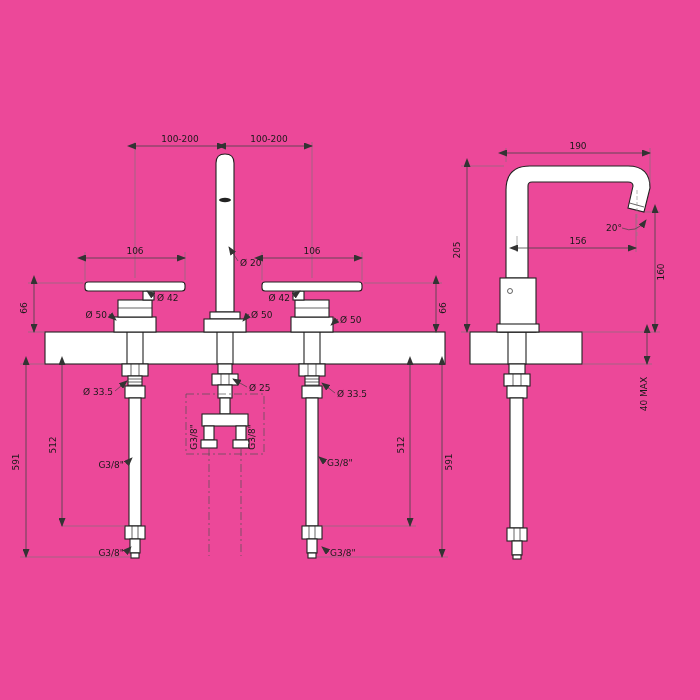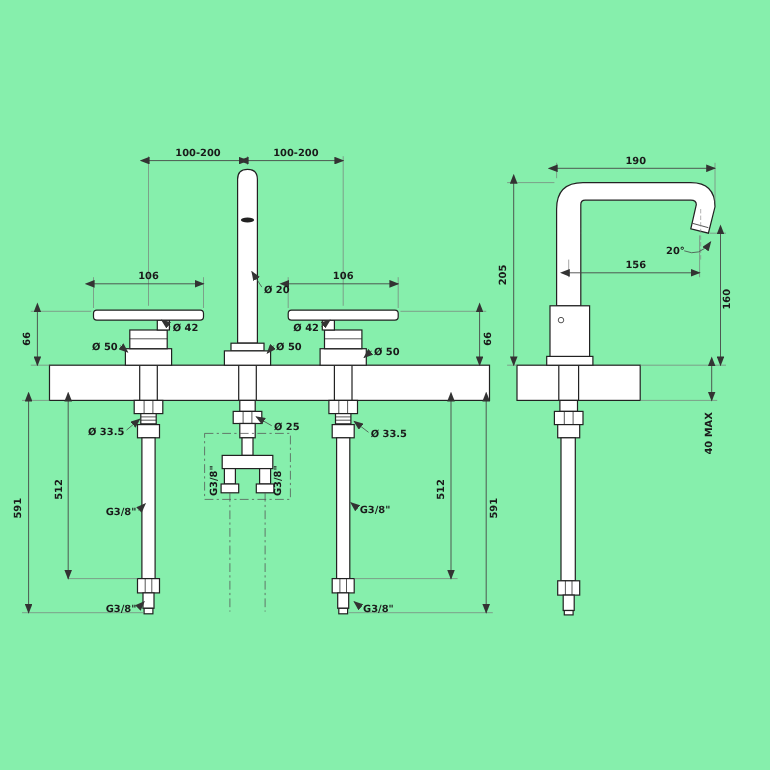--- a/index.html
+++ b/index.html
@@ -1,16 +1,16 @@
 <!DOCTYPE html>
 <html><head>
 <meta charset="utf-8">
 <style>
   html,body{margin:0;padding:0;background:#fff;}
-  .stage{width:700px;height:700px;background:#86efac;position:relative;font-family:"DejaVu Sans",sans-serif;font-weight:bold;}
+  .stage{width:700px;height:700px;background:#ec4899;position:relative;font-family:"DejaVu Sans",sans-serif;}
   svg{display:block;}
   .obj{fill:#ffffff;stroke:#222222;stroke-width:1.1;}
   .fill{fill:#222222;stroke:none;}
   .thin{fill:none;stroke:#222222;stroke-width:0.7;}
   .dim{fill:none;stroke:#444444;stroke-width:0.8;}
   .ext{fill:none;stroke:#777777;stroke-width:0.6;}
   .ldr{fill:none;stroke:#444444;stroke-width:0.7;}
   .dash{fill:none;stroke:#555555;stroke-width:0.7;stroke-dasharray:8 3 2 3;}
   .dash2{fill:none;stroke:#888888;stroke-width:0.6;stroke-dasharray:4 2;}
   .lbl{font-family:"DejaVu Sans",sans-serif;font-size:9px;fill:#1a1a1a;}

